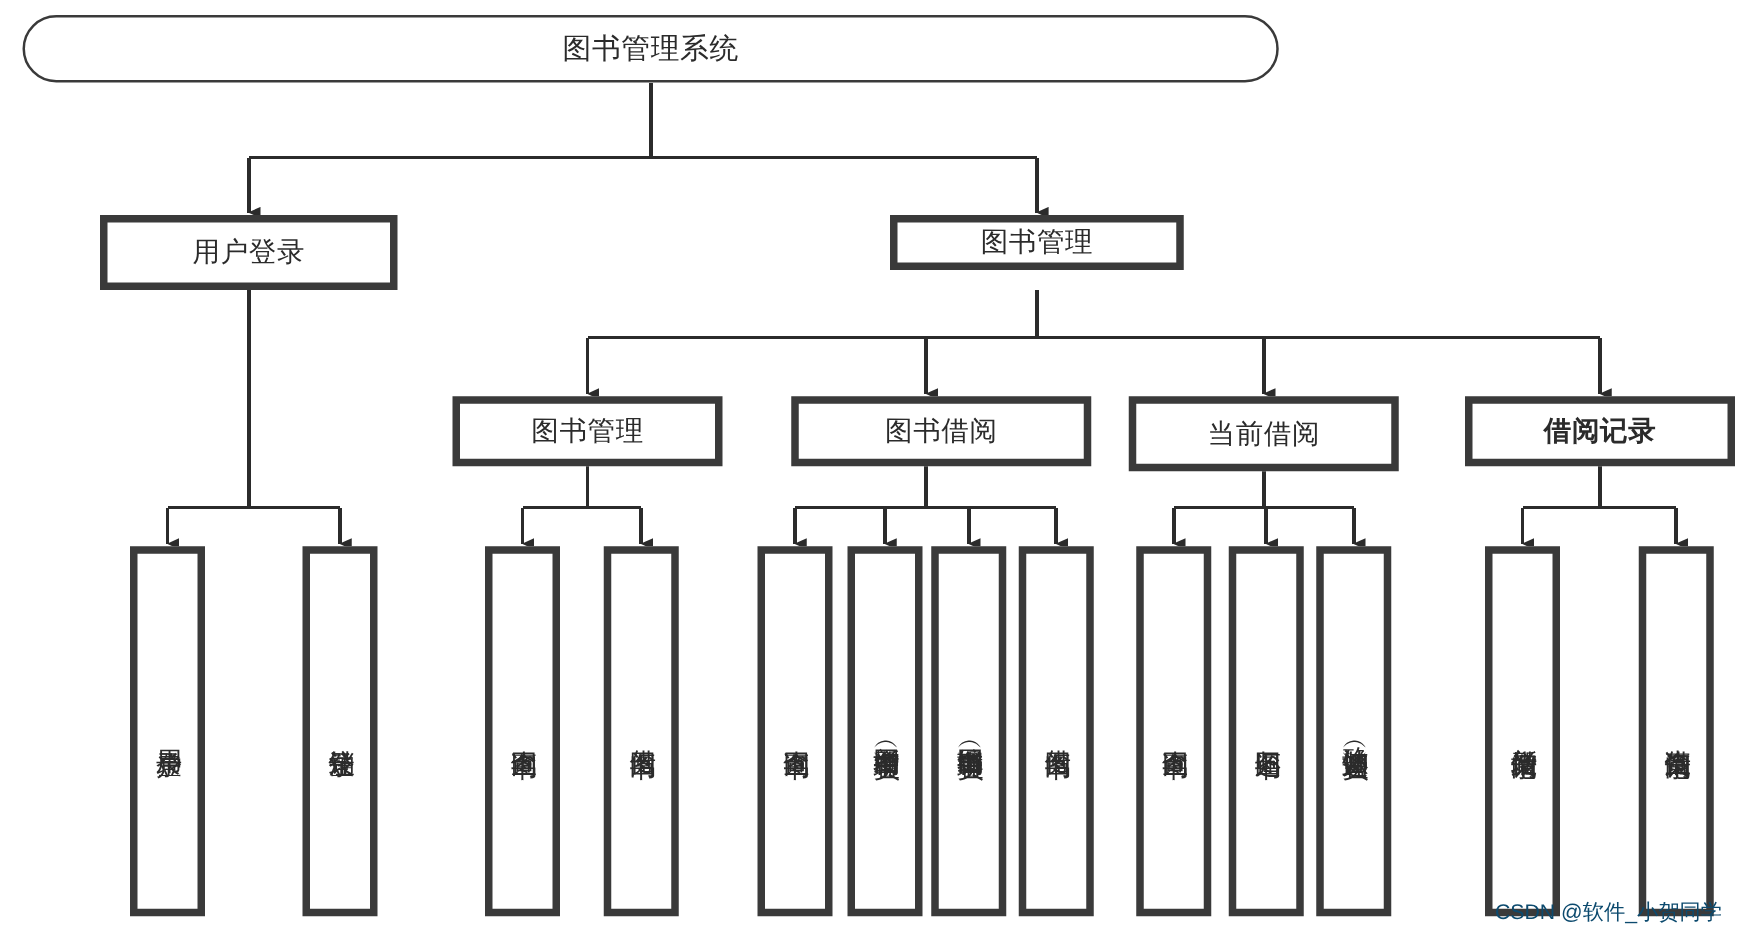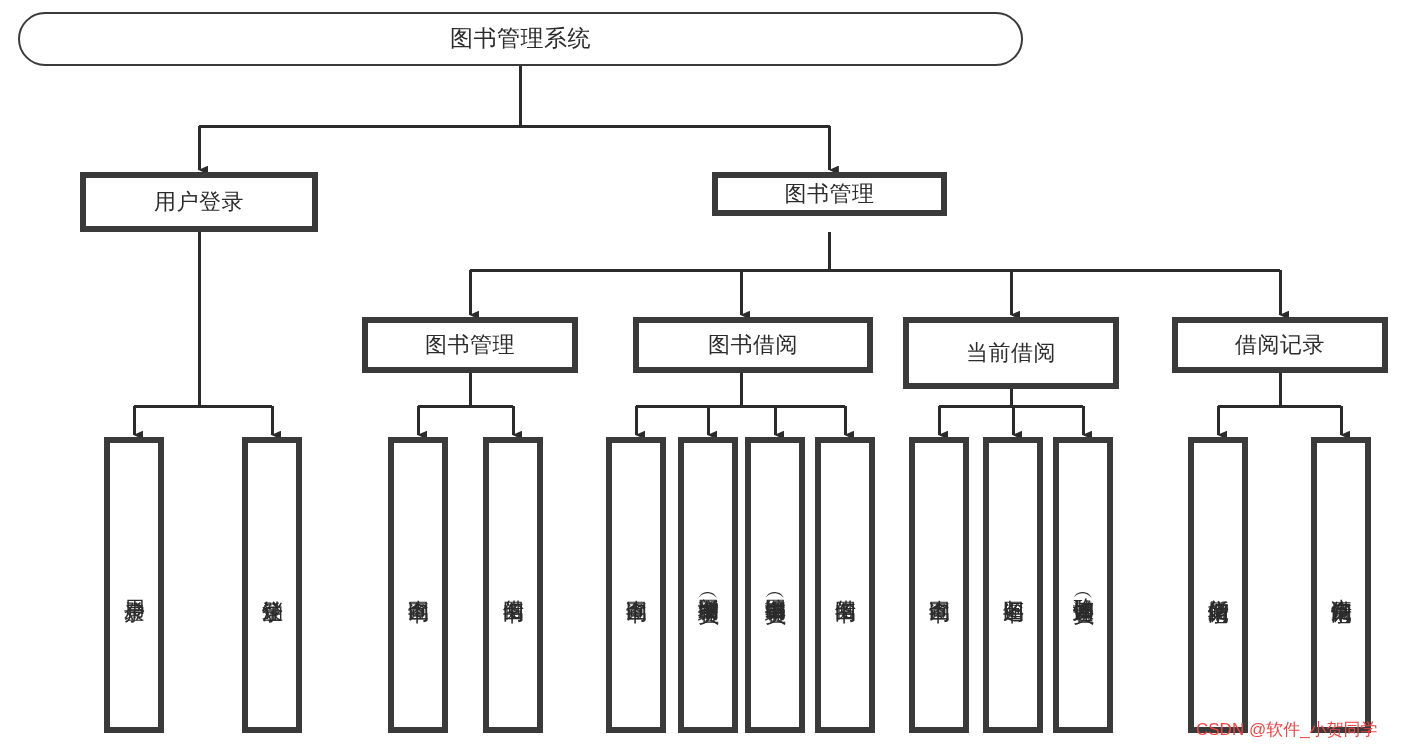--- a/index.html
+++ b/index.html
@@ -123,25 +123,25 @@
       </div>
       <div class="node-box level-1" style="left: 712px; top: 172px; width: 235px; height: 44px; border-color: rgb(58, 58, 58); background: rgb(255, 255, 255);">
         <span class="node-label-h" style="color: rgb(43, 43, 43);">图书管理</span>
       </div>
       <div class="node-box level-2" style="left: 362px; top: 317px; width: 216px; height: 56px; border-color: rgb(58, 58, 58); background: rgb(255, 255, 255);">
         <span class="node-label-h" style="color: rgb(43, 43, 43);">图书管理</span>
       </div>
       <div class="node-box level-2" style="left: 633px; top: 317px; width: 240px; height: 56px; border-color: rgb(58, 58, 58); background: rgb(255, 255, 255);">
         <span class="node-label-h" style="color: rgb(43, 43, 43);">图书借阅</span>
       </div>
-      <div class="node-box level-2" style="left: 903px; top: 317px; width: 216px; height: 72px; border-color: rgb(58, 58, 58); background: rgb(255, 255, 255);">
+      <div class="node-box level-2" style="left: 903px; top: 317px; width: 216px; height: 60px; border-color: rgb(58, 58, 58); background: rgb(255, 255, 255);">
         <span class="node-label-h" style="color: rgb(43, 43, 43);">当前借阅</span>
       </div>
       <div class="node-box level-2" style="left: 1172px; top: 317px; width: 216px; height: 56px; border-color: rgb(58, 58, 58); background: rgb(255, 255, 255);">
-        <span class="node-label-h" style="color: rgb(43, 43, 43);">借阅记录</span>
+        <span class="node-label-h" style="color: rgb(43, 43, 43); font-weight: bold;">借阅记录</span>
       </div>
       <div class="node-box level-3" style="left: 104px; top: 437px; width: 60px; height: 296px; border-color: rgb(58, 58, 58); background: rgb(255, 255, 255);">
         <span class="node-label-v" style="color: rgb(43, 43, 43);">用户登录</span>
       </div>
       <div class="node-box level-3" style="left: 242px; top: 437px; width: 60px; height: 296px; border-color: rgb(58, 58, 58); background: rgb(255, 255, 255);">
         <span class="node-label-v" style="color: rgb(43, 43, 43);">注销登录</span>
       </div>
       <div class="node-box level-3" style="left: 388px; top: 437px; width: 60px; height: 296px; border-color: rgb(58, 58, 58); background: rgb(255, 255, 255);">
         <span class="node-label-v" style="color: rgb(43, 43, 43);">查询图书</span>
       </div>
@@ -169,14 +169,14 @@
       <div class="node-box level-3" style="left: 1053px; top: 437px; width: 60px; height: 296px; border-color: rgb(58, 58, 58); background: rgb(255, 255, 255);">
         <span class="node-label-v" style="color: rgb(43, 43, 43);">确认归还（管理员）</span>
       </div>
       <div class="node-box level-3" style="left: 1188px; top: 437px; width: 60px; height: 296px; border-color: rgb(58, 58, 58); background: rgb(255, 255, 255);">
         <span class="node-label-v" style="color: rgb(43, 43, 43);">新增借阅记录</span>
       </div>
       <div class="node-box level-3" style="left: 1311px; top: 437px; width: 60px; height: 296px; border-color: rgb(58, 58, 58); background: rgb(255, 255, 255);">
         <span class="node-label-v" style="color: rgb(43, 43, 43);">查询借阅记录</span>
       </div>
     </div>
-  <div class="watermark" style="left: 1196px; top: 718px; color: #ef4444;">CSDN @软件_小贺同学</div>
+  <div class="watermark" style="left: 1196px; top: 718px; color: #0c4a6e;">CSDN @软件_小贺同学</div>
 </div>
 
 </body></html>

